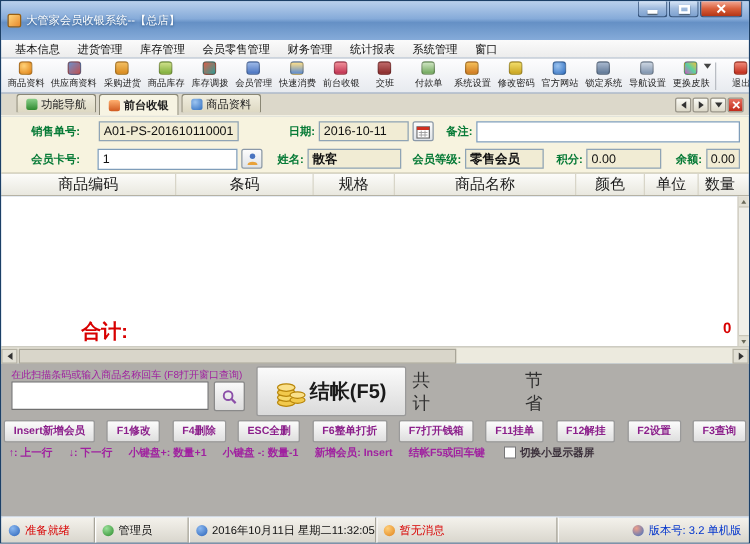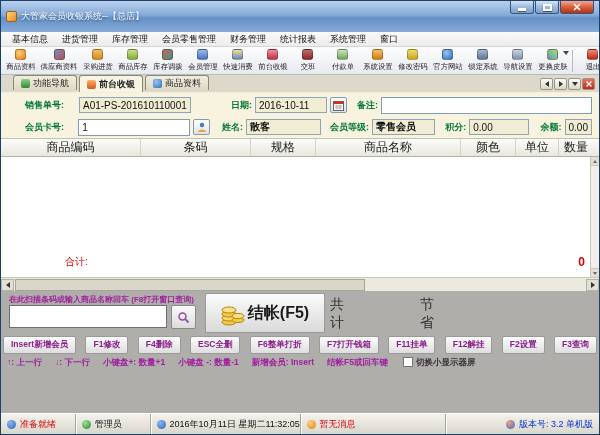--- a/index.html
+++ b/index.html
@@ -94,35 +94,35 @@
   .gh-cell { display:flex; align-items:center; justify-content:center; font-size:12px; color:#1a1a1a;
     border-right:1px solid #d8d5c8; }
   .grid-body { flex:1; background:#fff; position:relative; }
   .vscroll { position:absolute; right:0; top:0; bottom:0; width:9px; background:#f0efe9; border-left:1px solid #c9c6b9; }
   .vs-btn { position:absolute; left:0; width:8px; height:9px; background:#e2e0d5; display:flex; align-items:center; justify-content:center; }
   .vs-up { top:0; border-bottom:1px solid #c9c6b9; }
   .vs-dn { bottom:0; border-top:1px solid #c9c6b9; }
   .tri-u2 { width:0;height:0;border-left:2px solid transparent;border-right:2px solid transparent;border-bottom:3px solid #6a6a5a; }
   .tri-d2 { width:0;height:0;border-left:2px solid transparent;border-right:2px solid transparent;border-top:3px solid #6a6a5a; }
   .total-row { position:absolute; left:0; right:10px; bottom:6px; height:16px; }
-  .total-label { position:absolute; left:64px; color:#d80000; font-weight:normal; font-size:10px; }
+  .total-label { position:absolute; left:64px; color:#d80000; font-weight:bold; font-size:16px; }
   .total-qty { position:absolute; right:4px; color:#d80000; font-weight:bold; font-size:12px; }
 
   
   .hscroll { height:14px; flex:none; background:#eceade; border-top:1px solid #c9c6b9; position:relative; }
   .hs-btn { position:absolute; top:1px; width:13px; height:12px; background:#e2e0d5; border:1px solid #b5b2a4;
     display:flex; align-items:center; justify-content:center; }
   .hs-l { left:0; } .hs-r { right:0; }
   .hs-thumb { position:absolute; left:14px; top:1px; width:350px; height:12px; background:#d9d6ca;
     border:1px solid #a9a699; }
 
   
   .graypanel { flex:1; background:#b0aeaa; position:relative; padding-top:2px; }
   .scanzone { position:relative; height:42px; }
-  .scan-hint { position:absolute; left:8px; top:1px; color:#a021a0; font-weight:bold; font-size:8px; }
+  .scan-hint { position:absolute; left:8px; top:1px; color:#a021a0; font-weight:normal; font-size:8px; }
   .scan-input { position:absolute; left:8px; top:12px; width:158px; height:23px; border:1px solid #707070; }
   .search-btn { position:absolute; left:170px; top:12px; width:25px; height:24px;
     background:linear-gradient(#fafafa,#dcdcdc); border:1px solid #8a8a8a; border-radius:2px;
     display:flex; align-items:center; justify-content:center; }
   .checkout-btn { position:absolute; left:204px; top:0px; width:120px; height:40px;
     background:linear-gradient(#fbfbfb,#dadada); border:1px solid #9a9a9a; border-radius:2px;
     display:flex; align-items:center; justify-content:center; }
   .checkout-label { font-size:16px; font-weight:bold; color:#1a1a1a; margin-left:3px; }
   .vlabel { position:absolute; top:2px; width:16px; font-size:14px; color:#2f2f2f; line-height:1.3;
     word-break:break-all; text-align:center; }

